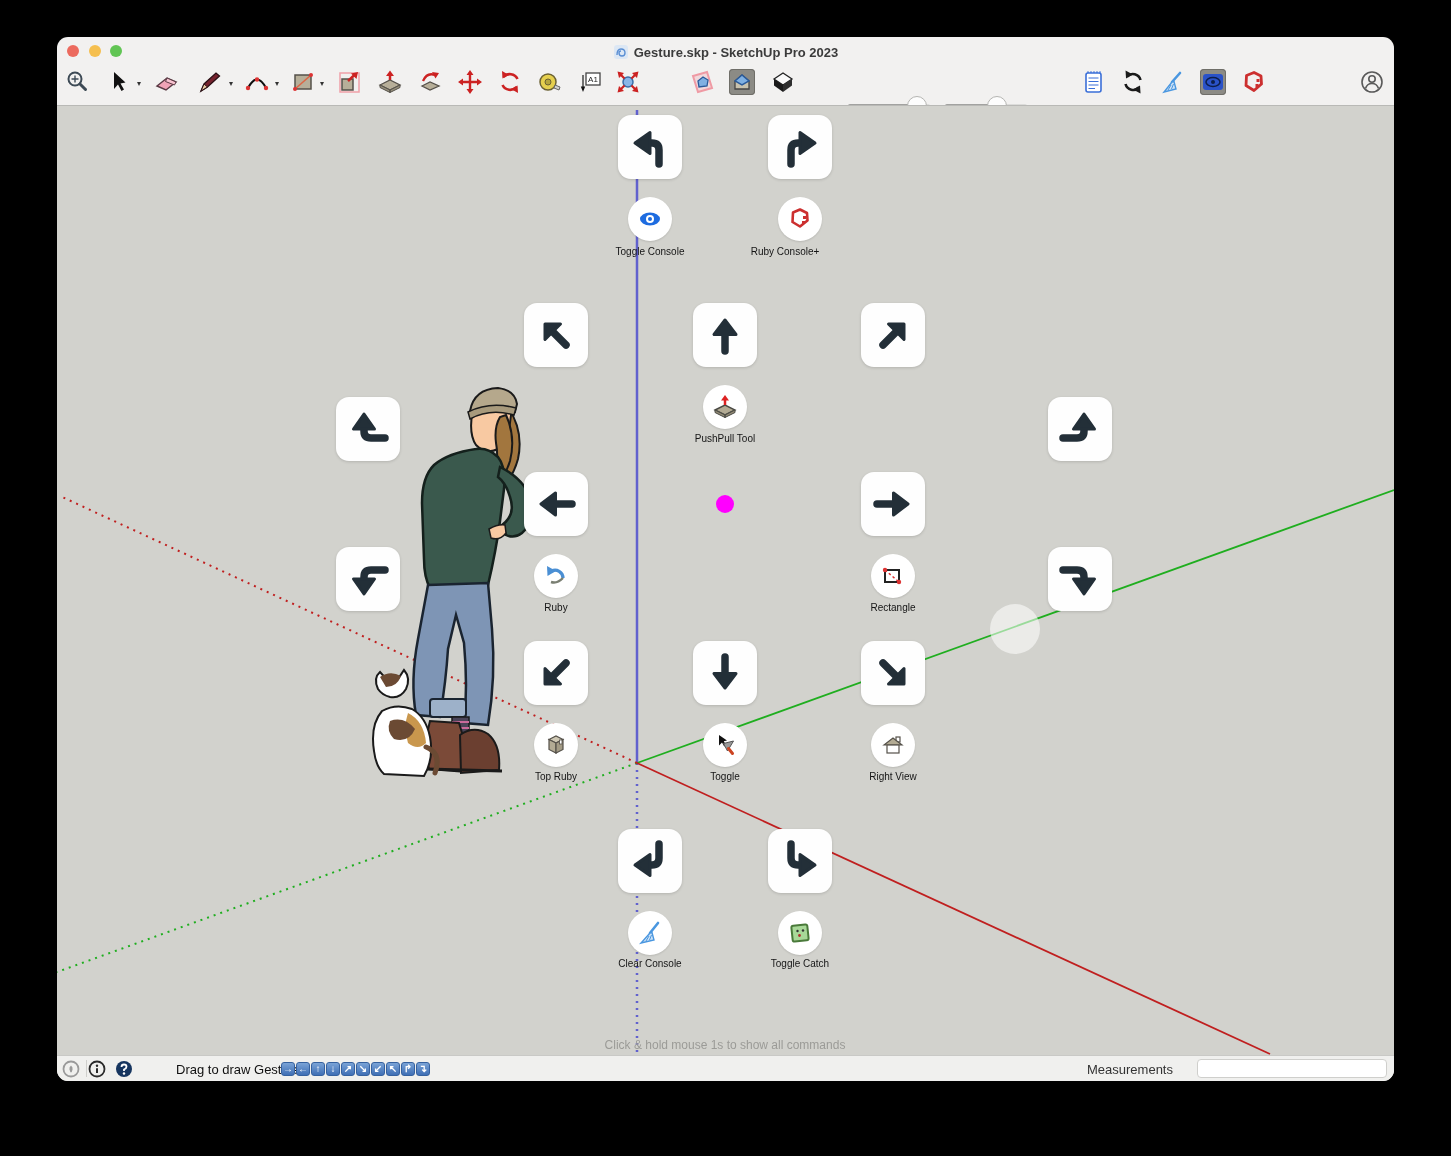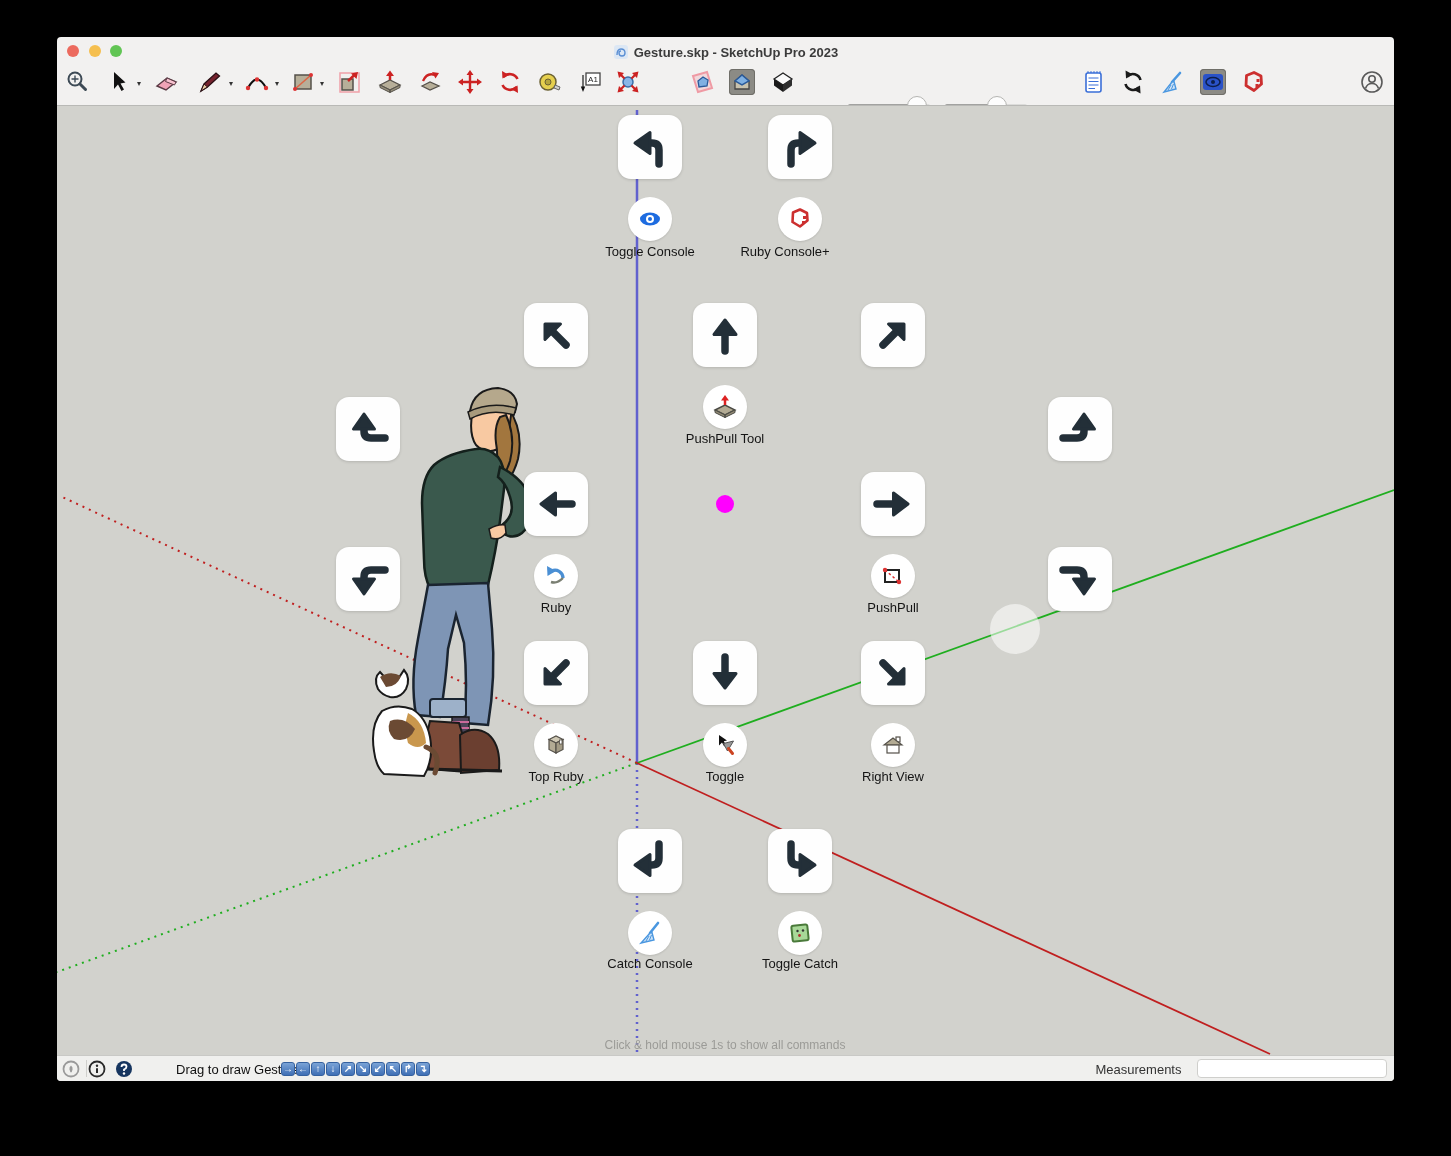--- a/index.html
+++ b/index.html
@@ -1,18 +1,18 @@
 <!DOCTYPE html>
 <html><head>
 <meta charset="utf-8">
 <style>
   html,body{margin:0;padding:0}
   body{width:1451px;height:1156px;background:#000;position:relative;overflow:hidden;
        font-family:"Liberation Sans",sans-serif;}
-  #window{position:absolute;left:57px;top:37px;width:1337px;height:1044px;border-radius:4px;
+  #window{position:absolute;left:57px;top:37px;width:1337px;height:1044px;border-radius:11px;
           overflow:hidden;background:#f2f1f0;}
   
   #titlebar{position:relative;height:28px}
   .tl{position:absolute;top:8px;width:12px;height:12px;border-radius:50%}
   #tl-close{left:10px;background:#ec6a5e}
   #tl-min{left:32px;background:#f5bf4f}
   #tl-zoom{left:53px;background:#61c554}
   #title{position:absolute;left:0;right:0;top:7px;text-align:center;font-size:13px;
          font-weight:bold;color:#3b3b3b;white-space:nowrap}
   #title svg{vertical-align:-3px;margin-right:5px}
@@ -32,38 +32,38 @@
   #canvas{position:absolute;top:68px;left:0;width:1337px;height:950px;background:#d2d2cd;
           overflow:hidden;border-top:1px solid #b9b9b6}
   #axes,#figure{position:absolute}
   #axes{left:0;top:0}
   .tile{position:absolute;width:64px;height:64px;background:#fefefe;border-radius:13px;
         transform:translate(-50%,-50%);display:flex;align-items:center;justify-content:center;
         box-shadow:0 1px 3px rgba(0,0,0,.15);z-index:3}
   .cmd-icon{position:absolute;width:44px;height:44px;background:#fff;border-radius:50%;
         transform:translate(-50%,-50%);display:flex;align-items:center;justify-content:center;
         box-shadow:0 1px 2px rgba(0,0,0,.12);z-index:3}
-  .cmd-label{position:absolute;transform:translate(-50%,-50%);font-size:13px;color:#151515;
+  .cmd-label{position:absolute;transform:translate(-50%,-50%);font-size:10px;color:#151515;
         white-space:nowrap;z-index:3}
   #hint{position:absolute;left:668px;top:939px;transform:translate(-50%,-50%);color:#9b9b97;
         font-size:12px;z-index:2;white-space:nowrap}
   #gesture-dot{position:absolute;left:668px;top:398px;width:18px;height:18px;border-radius:50%;
         background:#ff00ff;transform:translate(-50%,-50%);z-index:3}
   #cursor-halo{position:absolute;left:958px;top:523px;width:50px;height:50px;border-radius:50%;
         background:rgba(255,255,255,.55);transform:translate(-50%,-50%);z-index:2}
   
   #statusbar{position:absolute;left:0;bottom:0;width:1337px;height:26px;background:#f0f0ee;
         border-top:1px solid #c9c9c6;box-sizing:border-box}
   .sb-ic{position:absolute;top:4px}
   .sb-div{position:absolute;left:29px;top:4px;width:1px;height:17px;background:#cfcfcc}
   #sb-prompt{position:absolute;left:119px;top:6px;font-size:13px;color:#101010;white-space:nowrap}
   .sb-arrow{position:absolute;top:6px;width:14px;height:14px;border-radius:3px;box-sizing:border-box;
         background:linear-gradient(#7aa3d6,#3f6fb5);border:1px solid #35619f;color:#fff;
         font-size:10px;line-height:12px;text-align:center;font-weight:bold}
-  #meas-label{position:absolute;left:1030px;width:103px;top:6px;font-size:13px;color:#333;text-align:center}
+  #meas-label{position:absolute;left:1030px;width:103px;top:6px;font-size:13px;color:#333;text-align:left}
   #meas-input{position:absolute;left:1140px;top:3px;width:190px;height:19px;background:#fff;
         border:1px solid #cfcfcc;border-radius:4px;box-sizing:border-box;font-size:12px;padding:0 4px}
   .arrowglyph{stroke:#232f38;stroke-width:7.5;stroke-linecap:round;stroke-linejoin:round;fill:none}
   .arrowhead{fill:#232f38;stroke:#232f38;stroke-width:3;stroke-linejoin:round}
 </style>
 </head>
 <body>
 
 <div id="window">
 
@@ -444,21 +444,21 @@
     <div class="cmd-label" style="left:499px;top:501px">Ruby</div>
 
     <div class="cmd-icon" style="left:836px;top:470px">
         <svg width="28" height="28">
           <rect x="6" y="8" width="14" height="12" fill="#fff" stroke="#222" stroke-width="2"></rect>
           <path d="M6 8 L20 20" stroke="#d33" stroke-width="1.5" stroke-dasharray="2.5 2.5"></path>
           <circle cx="6" cy="8" r="2.2" fill="#d33"></circle>
           <circle cx="20" cy="20" r="2.2" fill="#d33"></circle>
         </svg>
       </div>
-    <div class="cmd-label" style="left:836px;top:501px">PushPull</div>
+    <div class="cmd-label" style="left:836px;top:501px">Rectangle</div>
 
     <div class="cmd-icon" style="left:499px;top:639px">
         <svg width="28" height="28">
           <path d="M7 8.5 L14 5 L21 8.5 L14 12 Z" fill="#cfc8b4" stroke="#55514a" stroke-width="1.2"></path>
           <path d="M7 8.5 L14 12 L14 22 L7 18.5 Z" fill="#b3ab94" stroke="#55514a" stroke-width="1.2"></path>
           <path d="M14 12 L21 8.5 L21 18.5 L14 22 Z" fill="#a39b85" stroke="#55514a" stroke-width="1.2"></path>
           <rect x="17.5" y="9" width="2.5" height="4" fill="#fff" stroke="#55514a" stroke-width="0.8"></rect>
         </svg>
       </div>
     <div class="cmd-label" style="left:499px;top:670px">Top Ruby</div>
@@ -481,21 +481,21 @@
       </div>
     <div class="cmd-label" style="left:836px;top:670px">Right View</div>
 
     <div class="cmd-icon" style="left:593px;top:827px">
         <svg width="28" height="28">
           <path d="M22 4 L14 14" stroke="#4a97e0" stroke-width="2.6" stroke-linecap="round"></path>
           <path d="M14 14 L5 24 L18 21 L16 13.5 Z" fill="#cfe3f6" stroke="#4a97e0" stroke-width="1.4"></path>
           <path d="M10 22 L13 17 M13.5 21 L15.5 16" stroke="#4a97e0" stroke-width="1"></path>
         </svg>
       </div>
-    <div class="cmd-label" style="left:593px;top:857px">Catch Console</div>
+    <div class="cmd-label" style="left:593px;top:857px">Clear Console</div>
 
     <div class="cmd-icon" style="left:743px;top:827px">
         <svg width="28" height="28">
           <rect x="6" y="6" width="16" height="16" rx="2" fill="#a8d898" stroke="#4a7a3a" stroke-width="2" transform="rotate(-6 14 14)"></rect>
           <circle cx="11.5" cy="12" r="1.2" fill="#333"></circle>
           <circle cx="17" cy="11.5" r="1.2" fill="#333"></circle>
           <circle cx="13.5" cy="16.5" r="1.4" fill="#b03030"></circle>
         </svg>
       </div>
     <div class="cmd-label" style="left:743px;top:857px">Toggle Catch</div>

